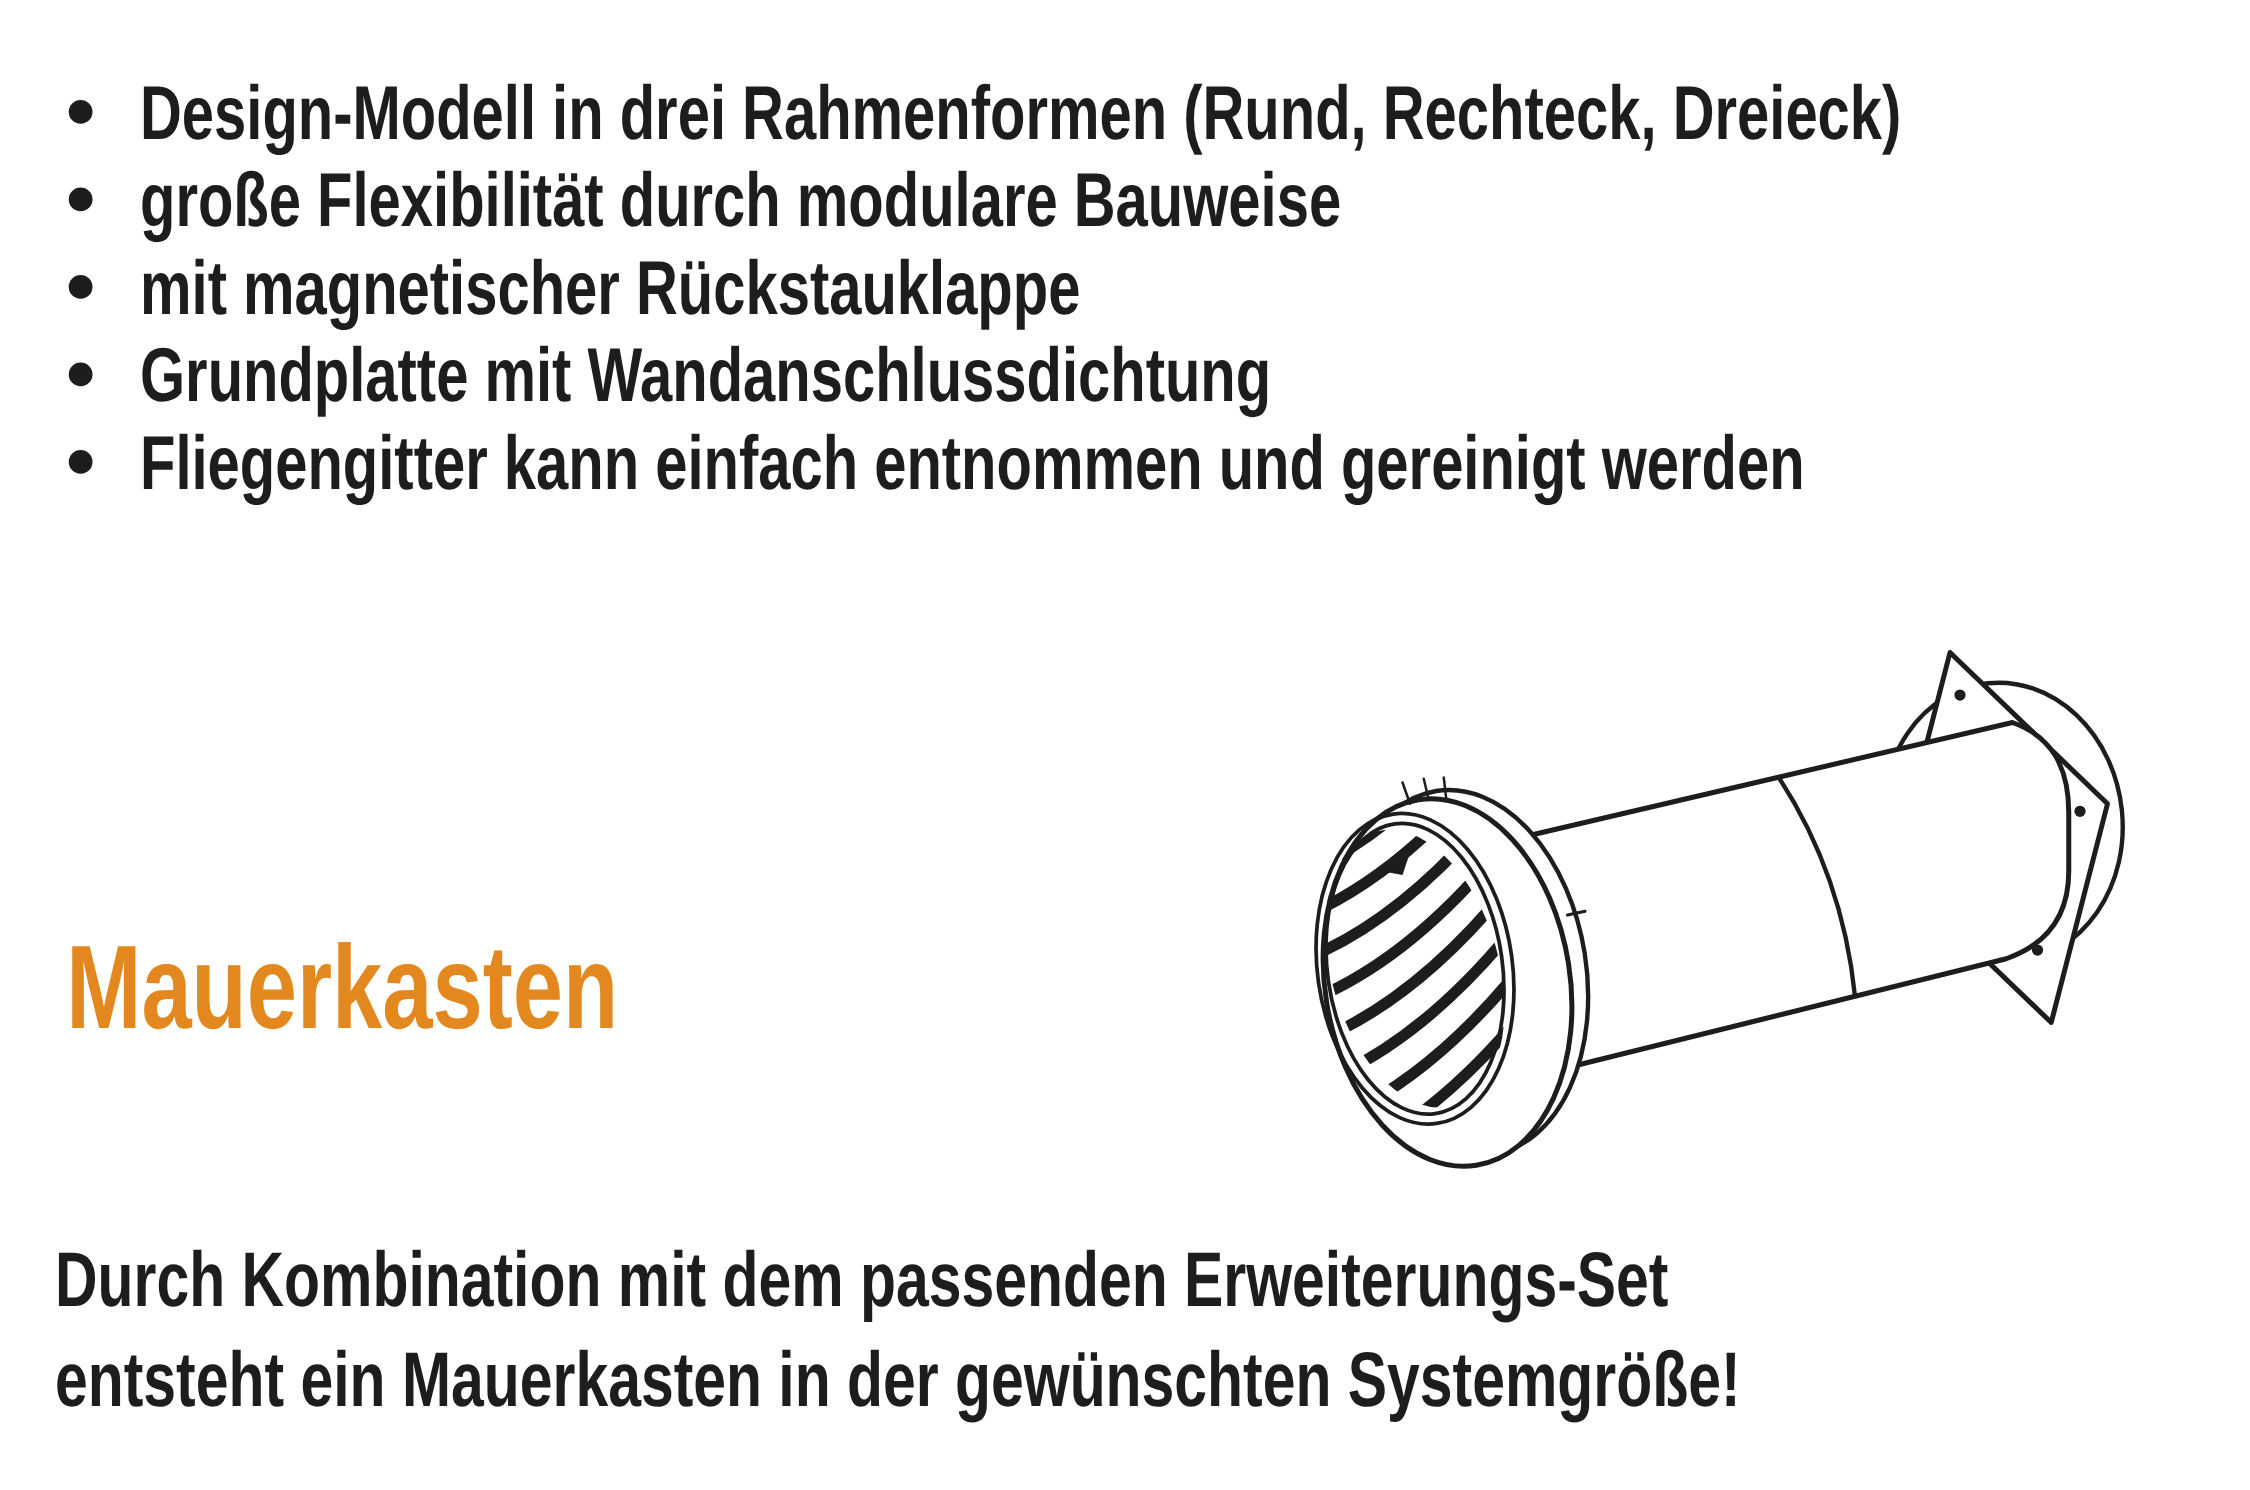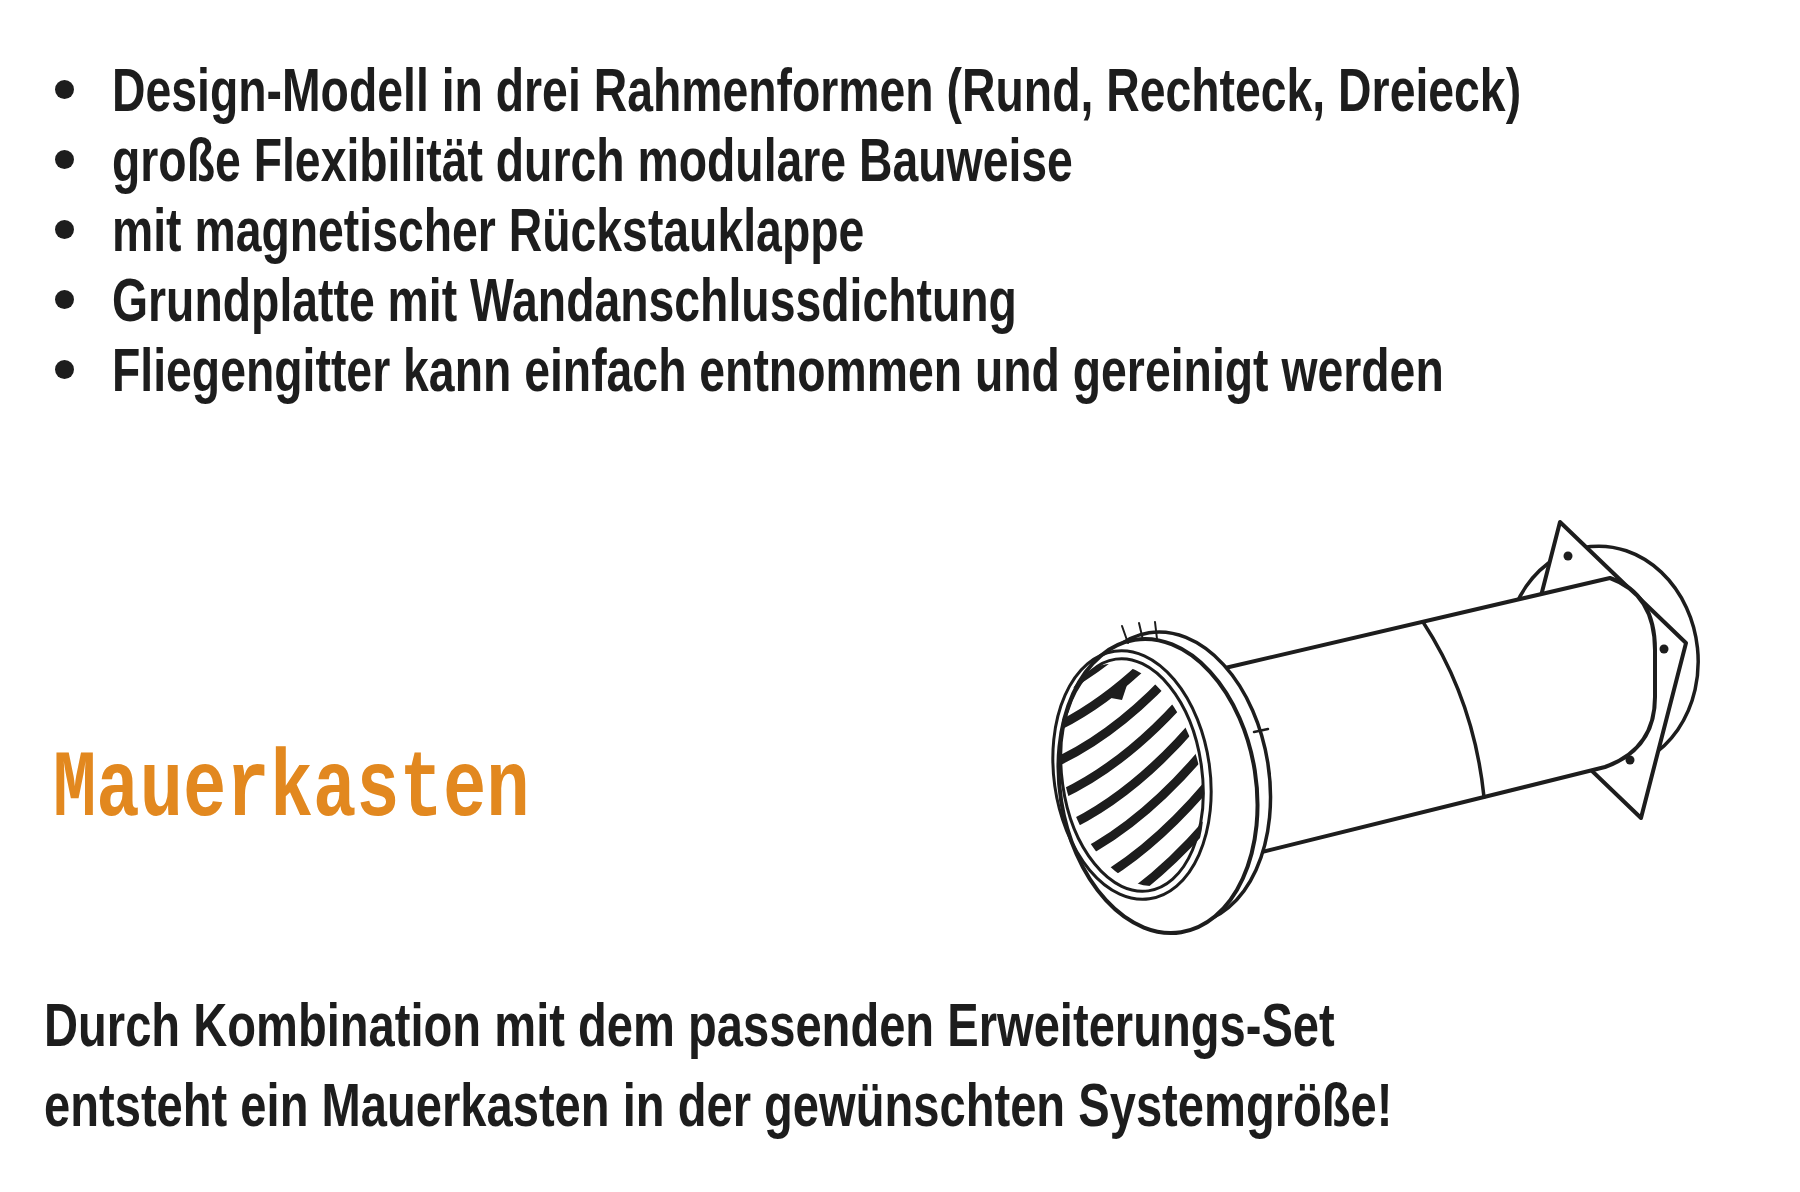--- a/index.html
+++ b/index.html
@@ -52,21 +52,21 @@
   }
   
   .headline {
     position: absolute;
     left: 53px;
     top: 736px;
     font-size: 95px;
     line-height: 109px;
     color: #e2881f;
   }
-  .headline .line { display: block; height: 109px; font-family: Liberation Mono, monospace; }
+  .headline .line { display: block; height: 109px; }
   
   .description {
     position: absolute;
     left: 44px;
     top: 985px;
     font-size: 62px;
     line-height: 80px;
   }
   .description .line { display: block; height: 80px; }
   

